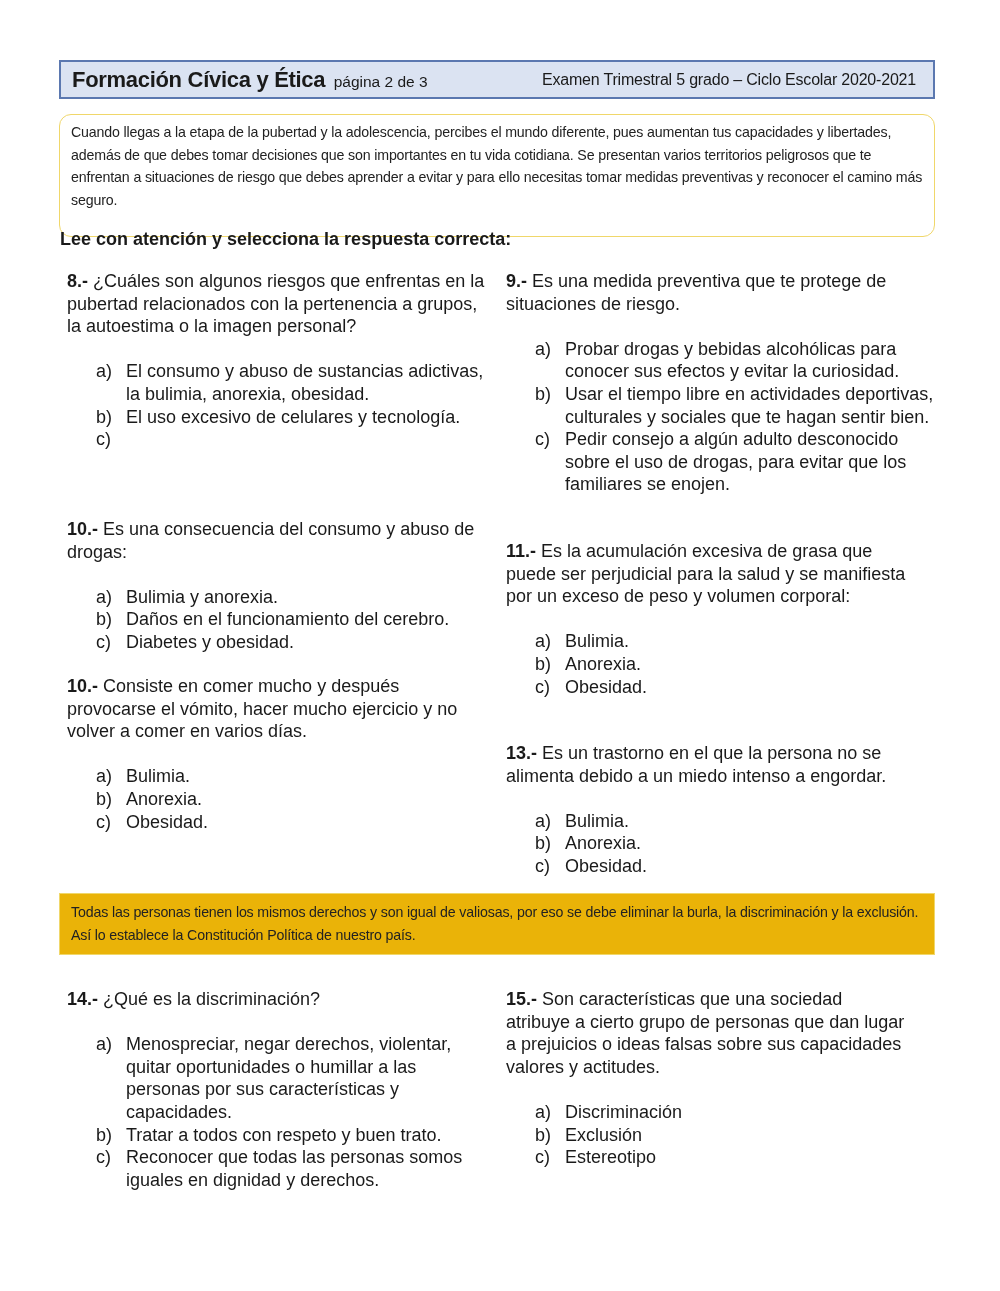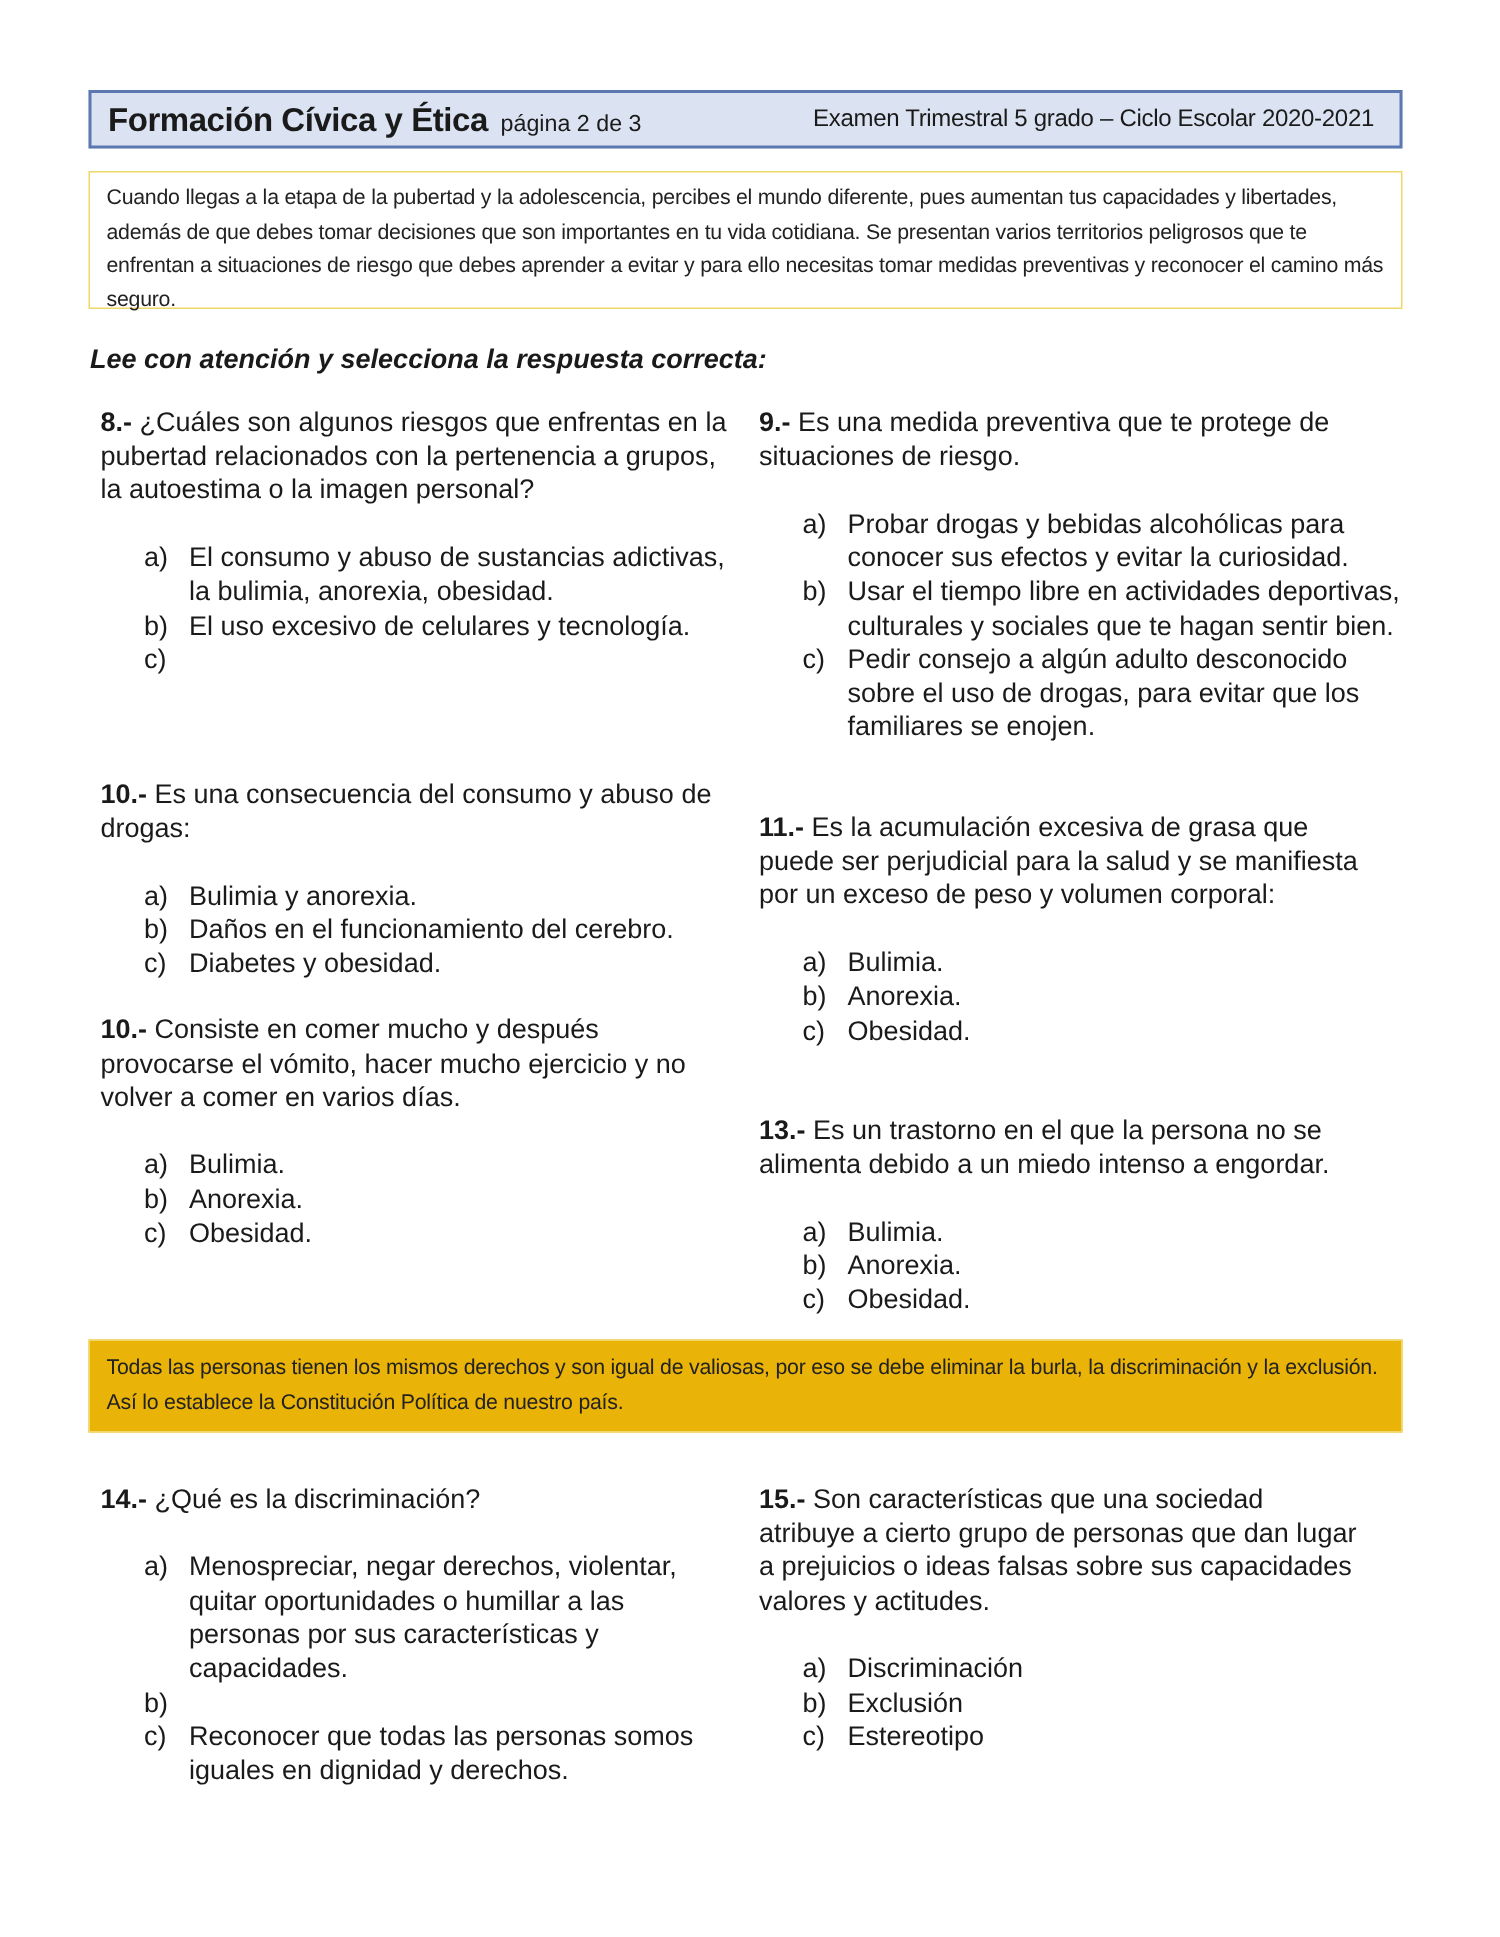--- a/index.html
+++ b/index.html
@@ -3,23 +3,23 @@
 <meta charset="utf-8">
 <style>
   html, body { margin:0; padding:0; }
   body { width:1000px; height:1291px; background:#ffffff; position:relative; overflow:hidden; font-family:"Liberation Sans", sans-serif; color:#1a1a1a; }
   .header { position:absolute; left:59px; top:60px; width:876px; height:39px; box-sizing:border-box; background:#dbe3f2; border:2px solid #5b78b0; display:flex; align-items:center; justify-content:space-between; padding:0 17px 0 11px; }
   .header .left { font-family:"Liberation Sans Narrow","Liberation Sans", sans-serif; }
   .title { font-size:22px; font-weight:bold; letter-spacing:-0.3px; }
   .page { font-size:15.5px; margin-left:4px; }
   .exam { font-size:16px; letter-spacing:-0.2px; }
   .infobox { position:absolute; left:59px; box-sizing:border-box; border:1.5px solid #f0d76a; padding:6px 11px; font-size:14.2px; line-height:22.5px; color:#222; letter-spacing:-0.15px; }
-  .info1 { top:114px; width:876px; height:92px; background:#ffffff; }
+  .info1 { top:114px; width:876px; height:123px; background:#ffffff;border-radius:12px; }
   .info2 { top:893px; width:876px; height:62px; background:#eab308; padding-top:7px; }
-  .instruction { position:absolute; left:60px; top:229px; font-size:18px; font-weight:bold; font-style:italic; }
+  .instruction { position:absolute; left:60px; top:229px; font-size:18px; font-weight:bold; }
   .q { position:absolute; font-size:18px; line-height:22.6px; }
   .q .stem .num { font-weight:bold; }
   .q ol { list-style:none; margin:22.6px 0 0 0; padding:0; }
   .q li { display:flex; }
   .q li .lbl { width:30px; flex:0 0 30px; text-align:left; margin-left:29px; }
   .q li .txt { flex:1; }
 </style>
 </head>
 <body>
 
@@ -146,20 +146,21 @@
 
 <div class="q" style="left:67px; top:988px; width:420px;">
   <div class="stem"><span class="num">14.-</span><span> ¿Qué es la discriminación?</span></div>
   <ol>
     <li>
         <span class="lbl">a)</span>
         <span class="txt">Menospreciar, negar derechos, violentar, quitar oportunidades o humillar a las personas por sus características y capacidades.</span>
       </li>
     <li>
         <span class="lbl">b)</span>
+        <span class="txt">Tratar a todos con respeto y buen trato.</span>
       </li>
     <li>
         <span class="lbl">c)</span>
         <span class="txt">Reconocer que todas las personas somos iguales en dignidad y derechos.</span>
       </li>
   </ol>
 </div>
 
 <div class="q" style="left:506px; top:988px; width:400px;">
   <div class="stem"><span class="num">15.-</span><span> Son características que una sociedad atribuye a cierto grupo de personas que dan lugar a prejuicios o ideas falsas sobre sus capacidades valores y actitudes.</span></div>

